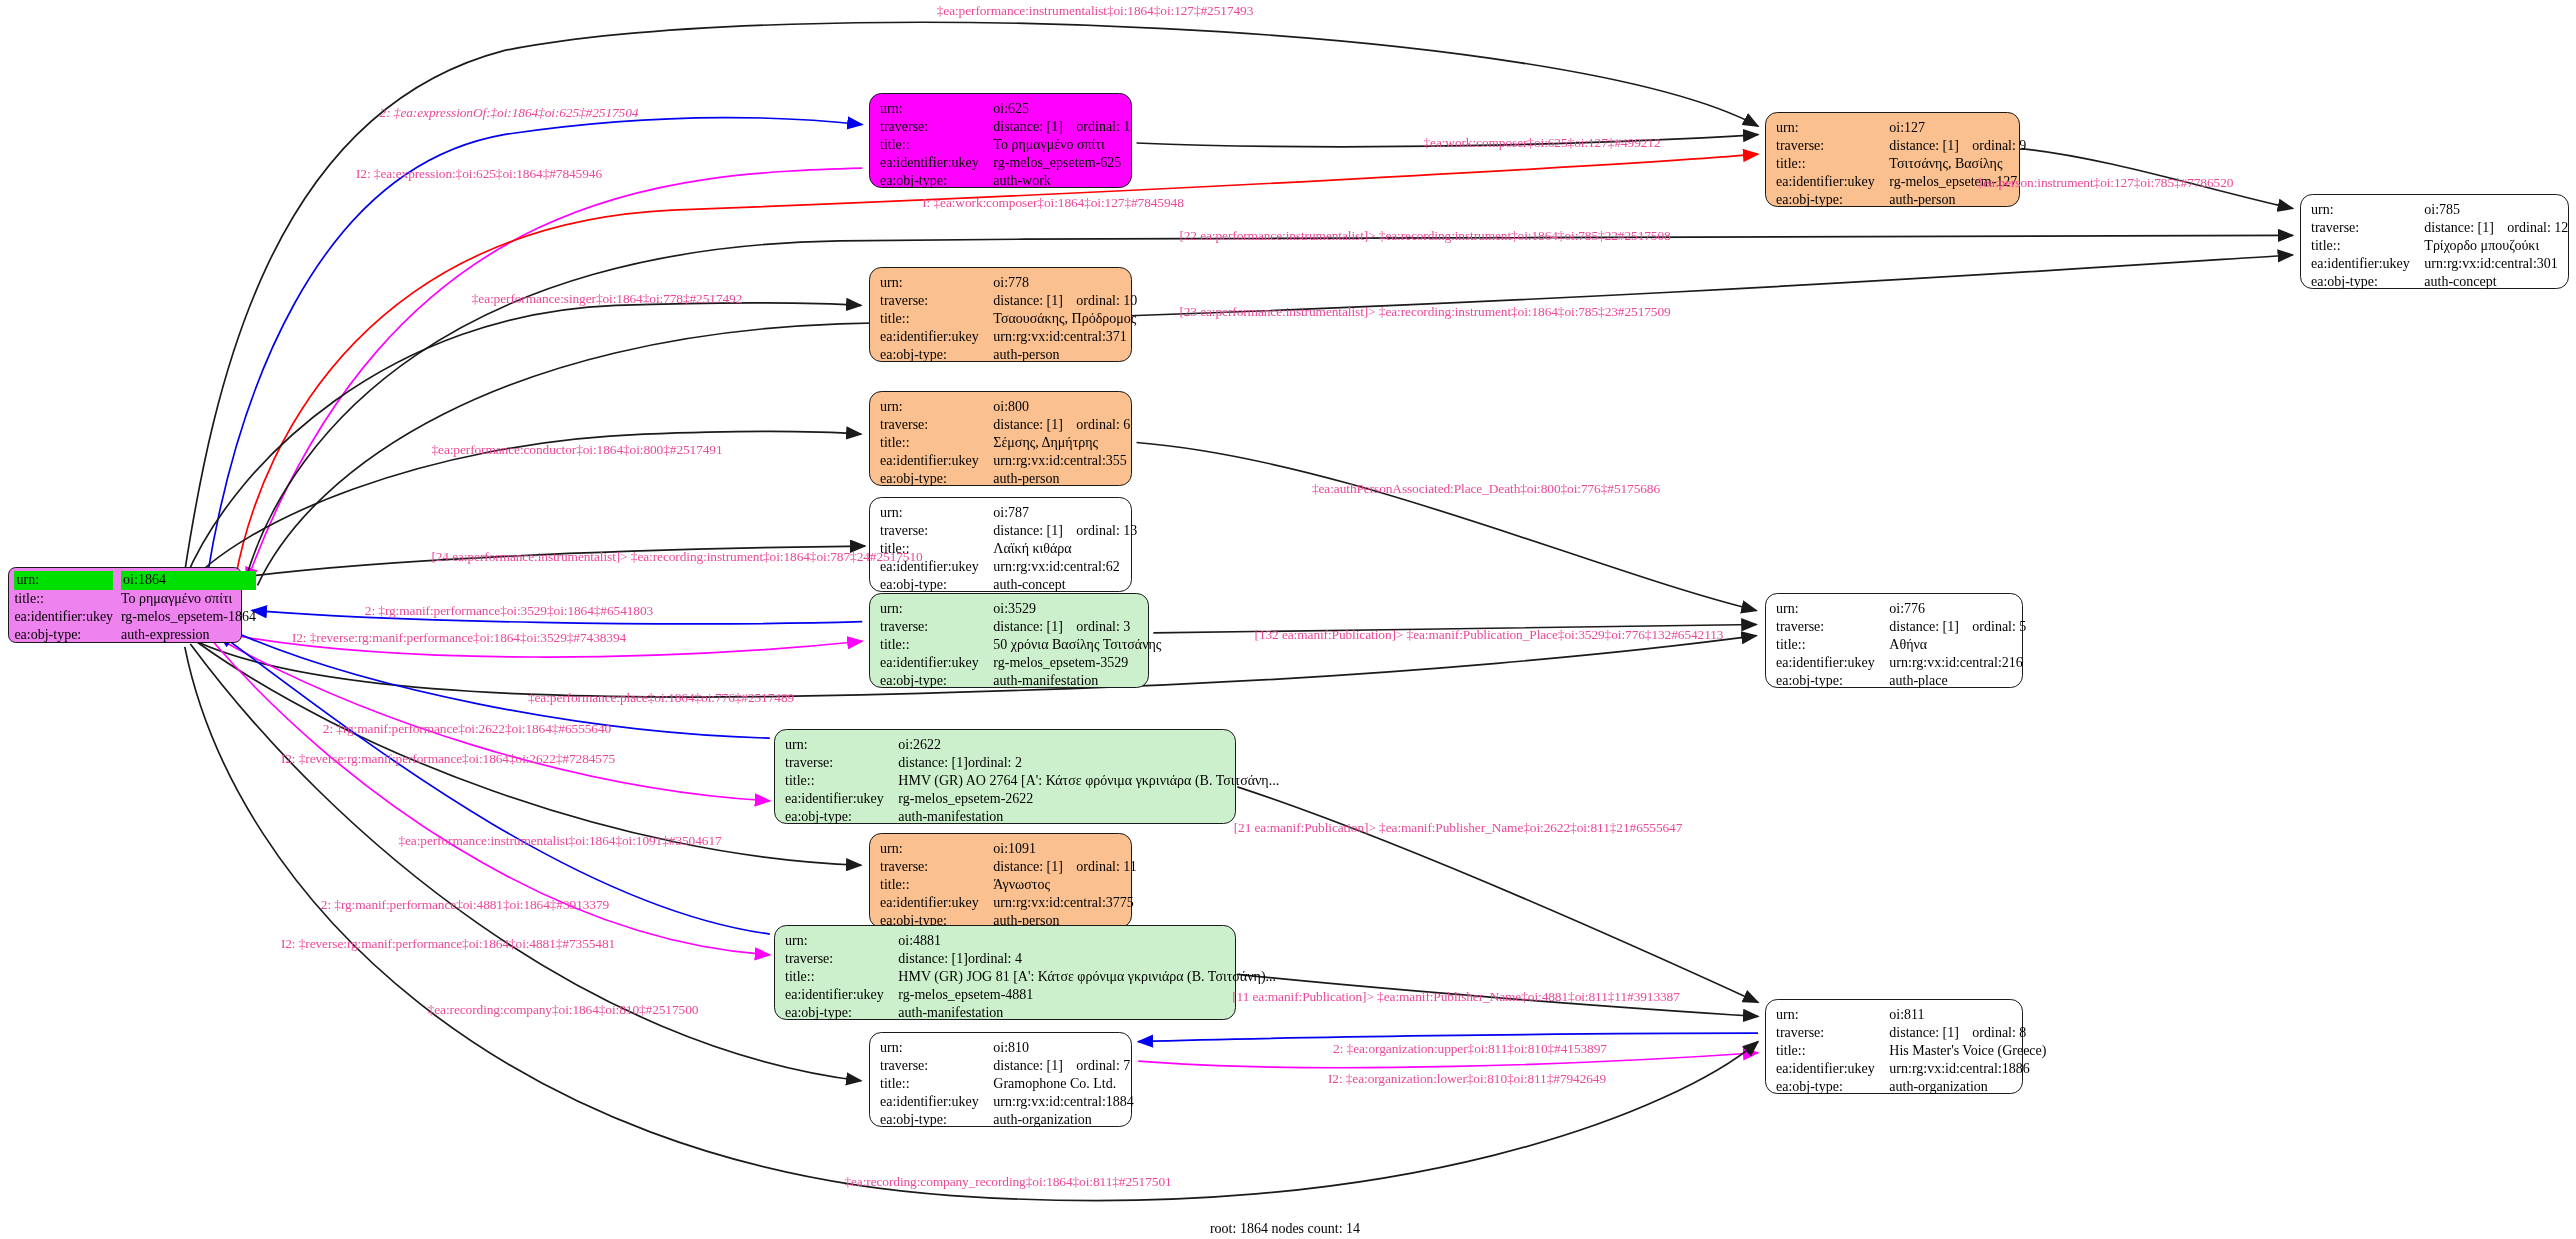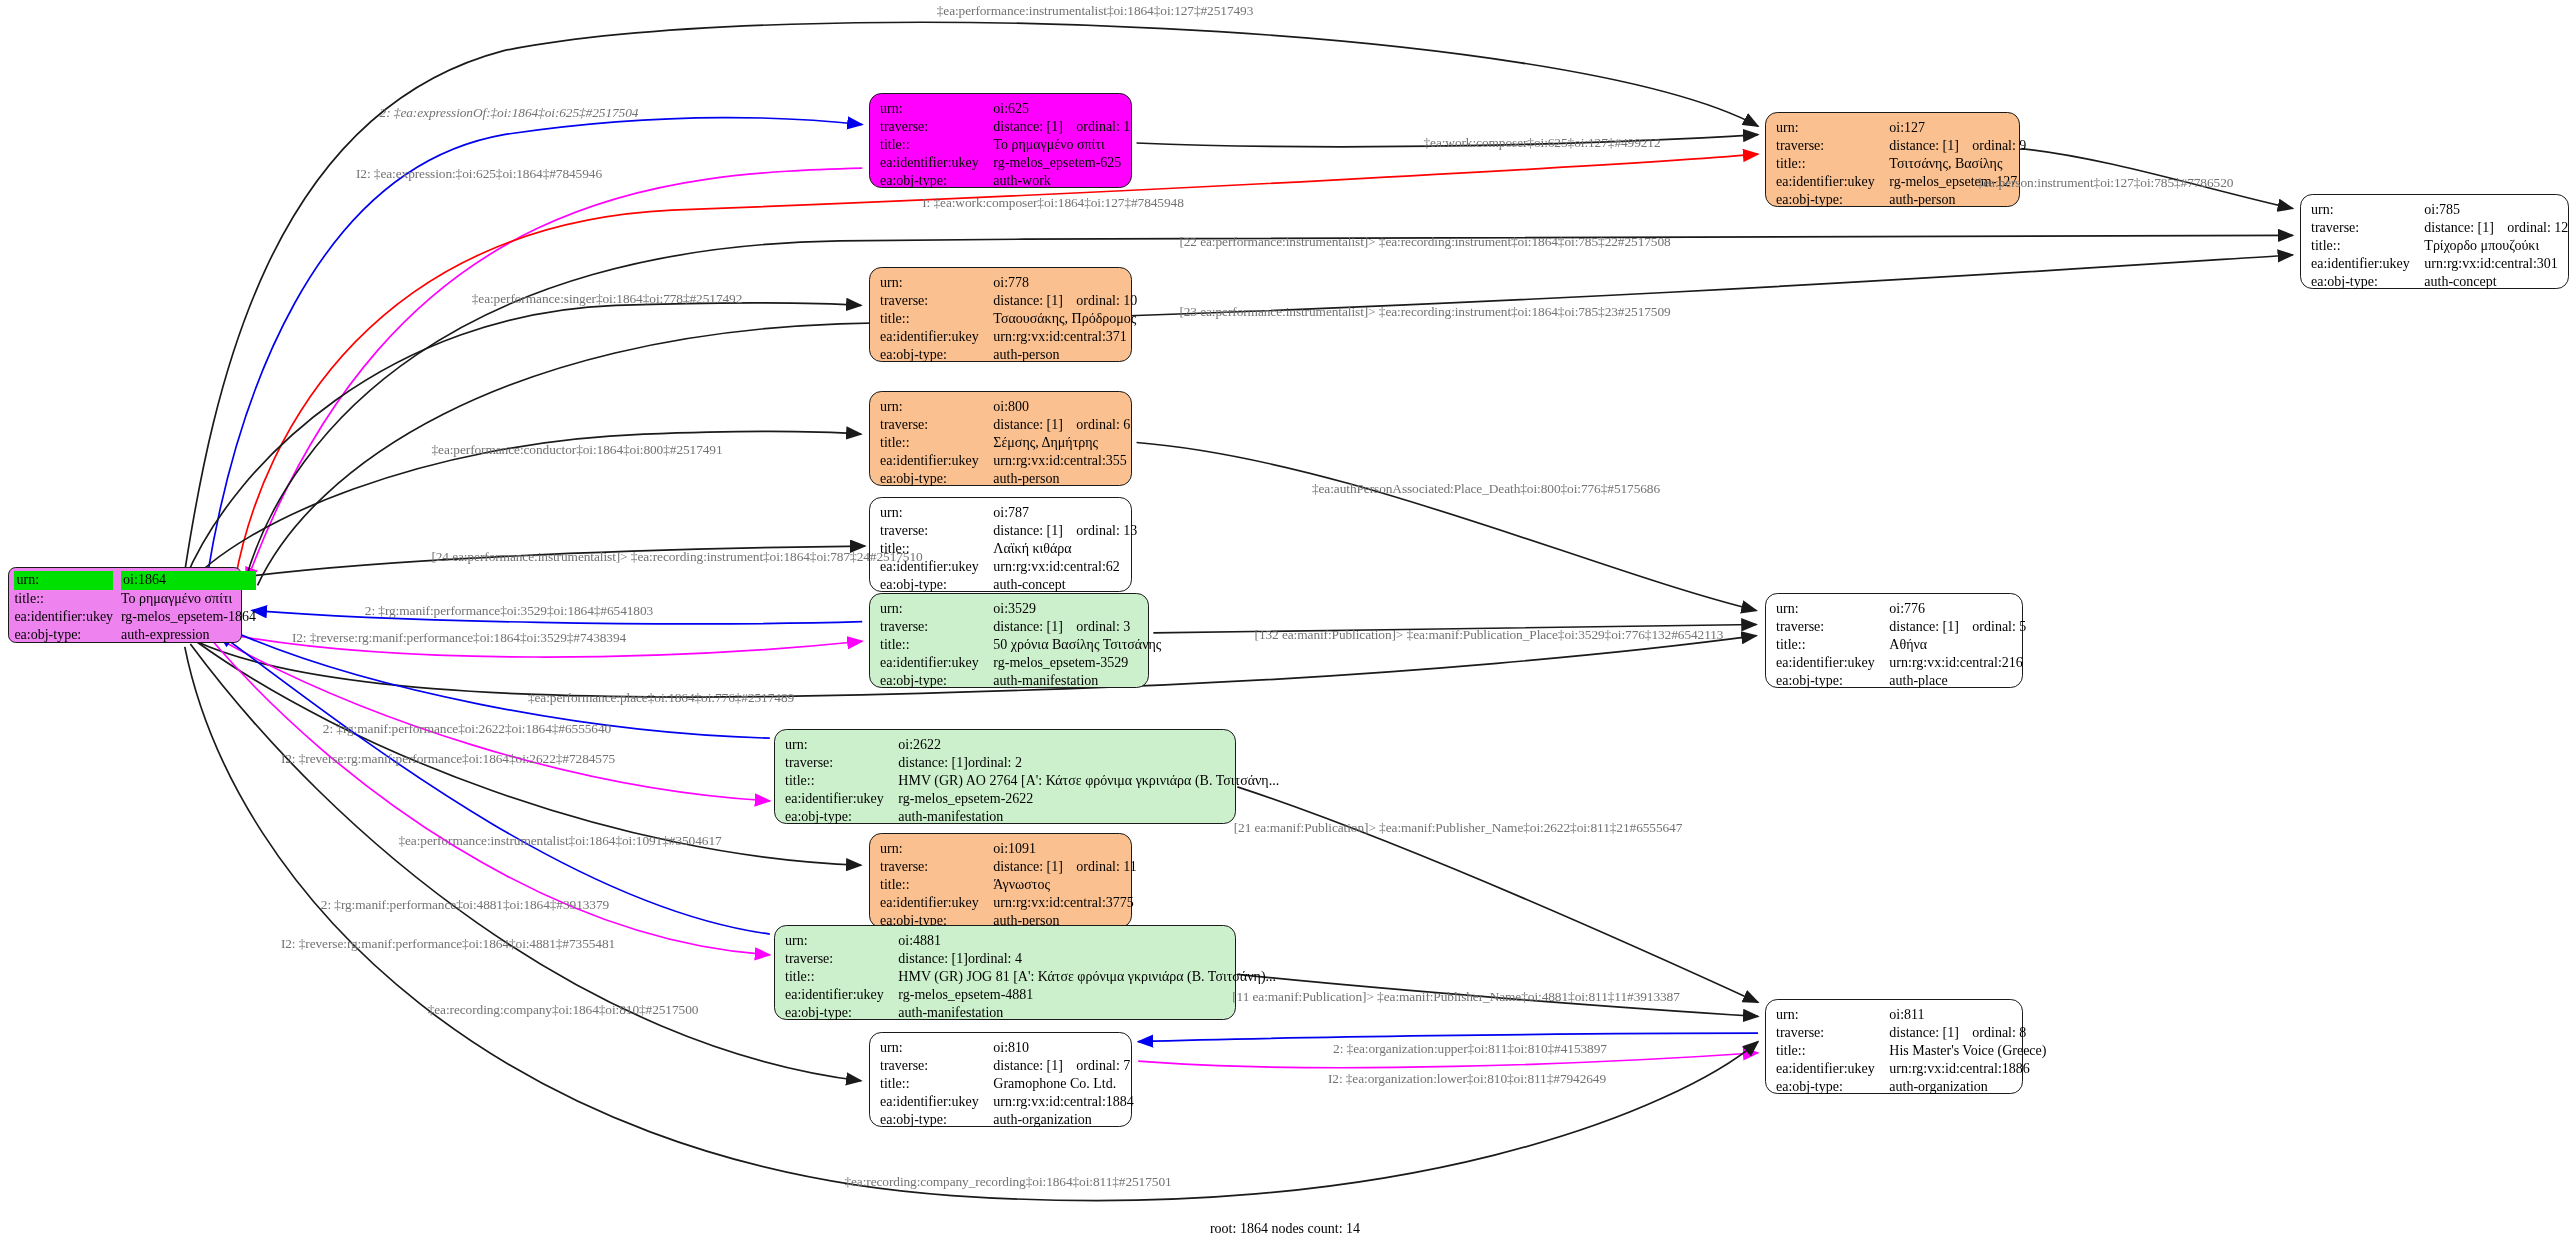--- a/index.html
+++ b/index.html
@@ -54,21 +54,21 @@
   .node td.v { }
   .node .hl {
     background: #00e000;
     display: block;
     padding: 0 2.2px;
   }
   .trav-d { display:inline-block; min-width: 83px; }
   .edge-label {
     position: absolute;
     font-size: 13.4px;
-    color: #737373;
+    color: #ec4899;
     white-space: nowrap;
     font-family: "Liberation Serif", "DejaVu Serif", serif;
     transform: translateX(-50%);
     letter-spacing: -0.1px;
   }
   .footer-label {
     position: absolute;
     font-size: 14px;
     color: #000000;
     white-space: nowrap;
@@ -532,21 +532,21 @@
     </tbody>
       </table>
   </div>
 
   <div class="edge-label" style="left:1095px; top:3.4px;">‡ea:performance:instrumentalist‡oi:1864‡oi:127‡#2517493</div>
   <div class="edge-label" style="left:509px;  top:105px;font-style:italic;">2: ‡ea:expressionOf:‡oi:1864‡oi:625‡#2517504</div>
   <div class="edge-label" style="left:1542px; top:135px;">‡ea:work:composer‡oi:625‡oi:127‡#499212</div>
   <div class="edge-label" style="left:479px;  top:166px;">I2: ‡ea:expression:‡oi:625‡oi:1864‡#7845946</div>
   <div class="edge-label" style="left:2105px; top:175px;">‡ea:person:instrument‡oi:127‡oi:785‡#7786520</div>
   <div class="edge-label" style="left:1053px; top:195px;">I: ‡ea:work:composer‡oi:1864‡oi:127‡#7845948</div>
-  <div class="edge-label" style="left:1425px; top:234px;">[22 ea:performance:instrumentalist]&gt; ‡ea:recording:instrument‡oi:1864‡oi:785‡22#2517508</div>
+  <div class="edge-label" style="left:1425px; top:228px;">[22 ea:performance:instrumentalist]&gt; ‡ea:recording:instrument‡oi:1864‡oi:785‡22#2517508</div>
   <div class="edge-label" style="left:607px; top:291px;">‡ea:performance:singer‡oi:1864‡oi:778‡#2517492</div>
   <div class="edge-label" style="left:1425px; top:304px;">[23 ea:performance:instrumentalist]&gt; ‡ea:recording:instrument‡oi:1864‡oi:785‡23#2517509</div>
   <div class="edge-label" style="left:577px; top:442px;">‡ea:performance:conductor‡oi:1864‡oi:800‡#2517491</div>
   <div class="edge-label" style="left:1486px; top:481px;">‡ea:authPersonAssociated:Place_Death‡oi:800‡oi:776‡#5175686</div>
   <div class="edge-label" style="left:677px; top:549px;">[24 ea:performance:instrumentalist]&gt; ‡ea:recording:instrument‡oi:1864‡oi:787‡24#2517510</div>
   <div class="edge-label" style="left:509px;  top:603px;">2: ‡rg:manif:performance‡oi:3529‡oi:1864‡#6541803</div>
   <div class="edge-label" style="left:1489px; top:627px;">[132 ea:manif:Publication]&gt; ‡ea:manif:Publication_Place‡oi:3529‡oi:776‡132#6542113</div>
   <div class="edge-label" style="left:459px;  top:630px;">I2: ‡reverse:rg:manif:performance‡oi:1864‡oi:3529‡#7438394</div>
   <div class="edge-label" style="left:661px; top:690px;">‡ea:performance:place‡oi:1864‡oi:776‡#2517489</div>
   <div class="edge-label" style="left:467px;  top:721px;">2: ‡rg:manif:performance‡oi:2622‡oi:1864‡#6555640</div>

